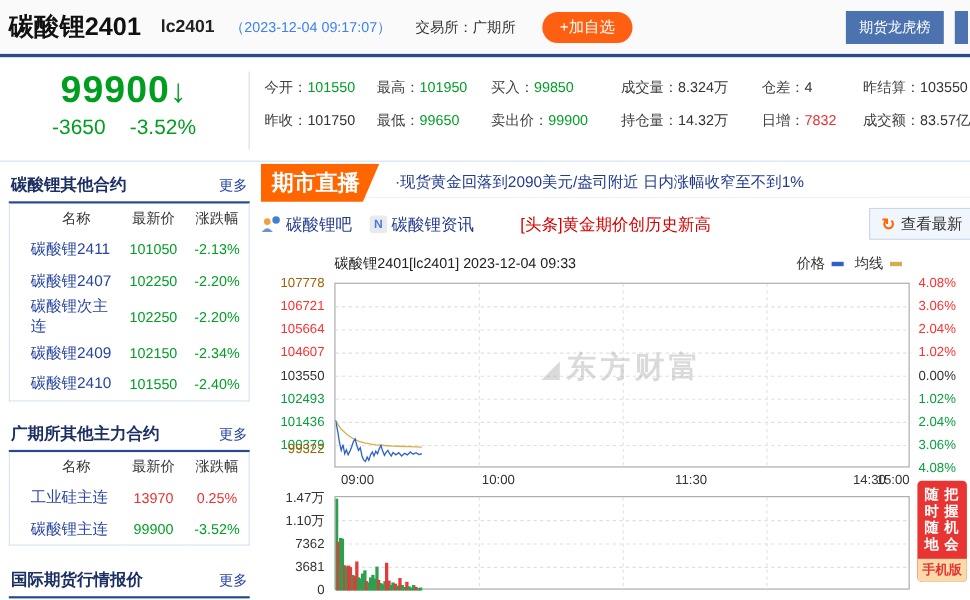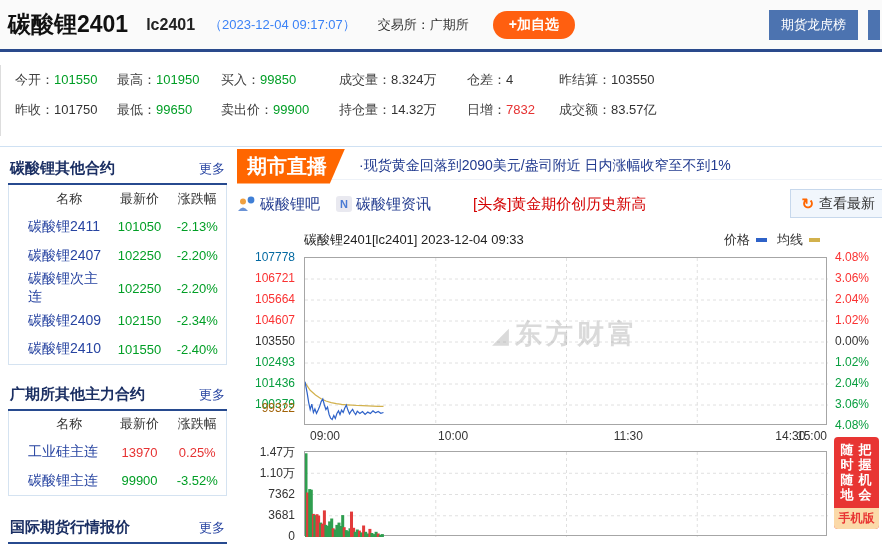--- a/index.html
+++ b/index.html
@@ -8,21 +8,21 @@
   .page { position:relative; width:882px; height:545px; overflow:hidden; background:#fff; }
 
   
   .header { position:absolute; top:0; left:0; width:882px; height:52px;
             background:#fafafa; border-bottom:3px solid #2a4a8c;
             display:flex; align-items:center; padding:0 8px; }
   .h-title { font-size:23px; font-weight:bold; color:#111; }
   .h-code  { font-size:16px; font-weight:bold; color:#222; margin-left:18px; }
   .h-time  { font-size:13px; color:#3b82f6; margin-left:14px; }
   .h-exch  { font-size:13px; color:#333; margin-left:22px; }
-  .add-btn { margin-left:24px; background:#ff5f10; color:#fff; font-weight:bold;
+  .add-btn { margin-left:24px; background:#ff5f10; color:#fff; font-weight:normal;
              font-size:14px; border:none; border-radius:14px; padding:5px 16px; cursor:pointer; }
   .h-right { margin-left:auto; display:flex; gap:10px; }
   .blue-btn { background:#4c73b0; color:#fff; font-size:13px; border:none;
               padding:6px 12px; cursor:pointer; }
   .blue-btn.partial { width:12px; padding:6px 0; margin-right:-6px; }
 
   
   .quote { position:absolute; top:55px; left:0; width:882px; height:92px;
            border-bottom:1px solid #cfe1f3; display:flex; background:#fff; }
   .q-main { width:242px; text-align:center; padding-top:8px; }
@@ -121,20 +121,27 @@
     <span class="h-time">（2023-12-04 09:17:07）</span>
     <span class="h-exch">交易所：广期所</span>
     <button class="add-btn">+加自选</button>
     <div class="h-right">
       <button class="blue-btn">期货龙虎榜</button>
       <button class="blue-btn partial"></button>
     </div>
   </div>
 
   <div class="quote">
+    <div class="q-main">
+      <div class="q-price"><span>99900</span><span class="q-arrow">↓</span></div>
+      <div class="q-chg">
+        <span>-3650</span>
+        <span>-3.52%</span>
+      </div>
+    </div>
     <div class="q-divider"></div>
     <div class="q-stats">
       <div class="stat"><span class="sl">今开：</span><span class="c-green">101550</span></div>
       <div class="stat"><span class="sl">最高：</span><span class="c-green">101950</span></div>
       <div class="stat"><span class="sl">买入：</span><span class="c-green">99850</span></div>
       <div class="stat"><span class="sl">成交量：</span><span class="c-black">8.324万</span></div>
       <div class="stat"><span class="sl">仓差：</span><span class="c-black">4</span></div>
       <div class="stat"><span class="sl">昨结算：</span><span class="c-black">103550</span></div>
       <div class="stat"><span class="sl">昨收：</span><span class="c-black">101750</span></div>
       <div class="stat"><span class="sl">最低：</span><span class="c-green">99650</span></div>
@@ -252,21 +259,21 @@
     <div class="chart">
       <div class="chart-title">碳酸锂2401[lc2401] 2023-12-04 09:33</div>
       <div class="legend">
         <span>价格</span>
         <span class="swatch" style="background: rgb(46, 98, 200);"></span>
         <span>均线</span>
         <span class="swatch" style="background: rgb(210, 177, 76);"></span>
       </div>
 
       <div class="ylab" id="y-left">
-          <span style="top: -7px; color: #0369a1; margin-left: 27px;">107778</span>
+          <span style="top: -7px; color: #a16207; margin-left: 27px;">107778</span>
           <span style="top: 14px; color: rgb(250, 50, 50);">106721</span>
           <span style="top: 35px; color: rgb(250, 50, 50);">105664</span>
           <span style="top: 56px; color: rgb(250, 50, 50);">104607</span>
           <span style="top: 77px; color: rgb(51, 51, 51);">103550</span>
           <span style="top: 98px; color: rgb(8, 158, 63);">102493</span>
           <span style="top: 119px; color: rgb(8, 158, 63);">101436</span>
           <span style="top: 140px; color: rgb(8, 158, 63);">100379</span>
           <span style="top: 144px; color: #a16207;">99322</span>
         </div>
       <div class="yr" id="y-right">

